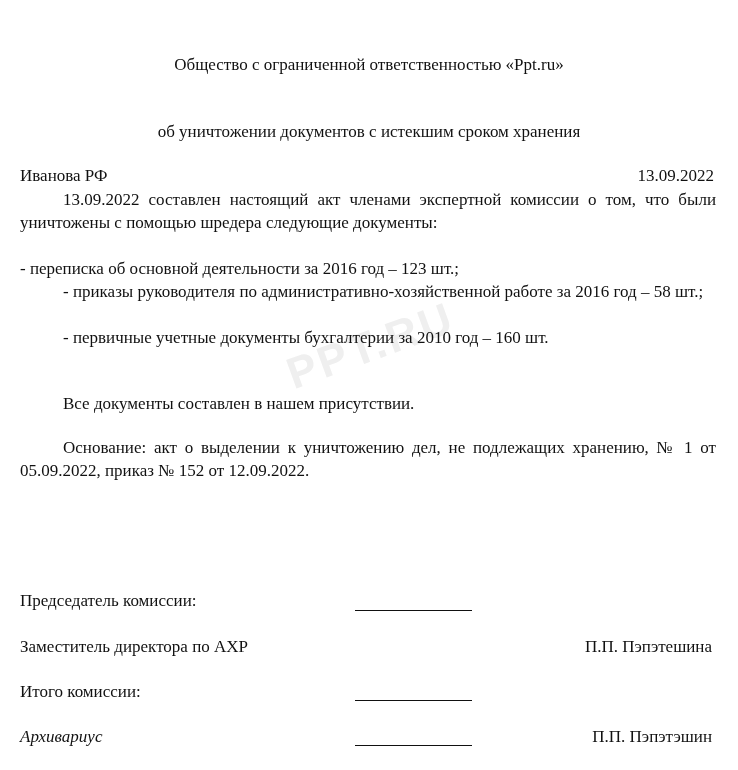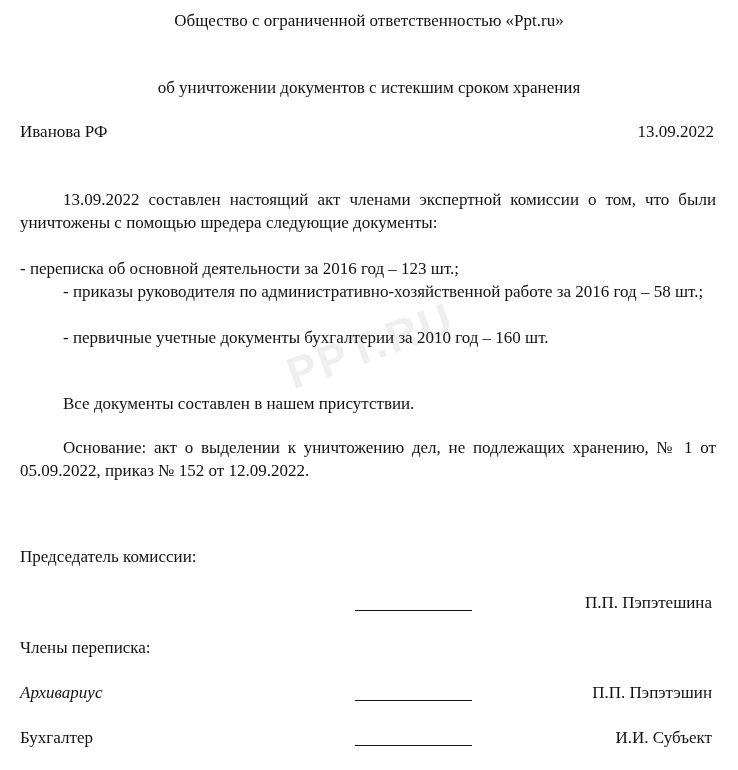--- a/index.html
+++ b/index.html
@@ -3,21 +3,21 @@
 <meta charset="utf-8">
 <style>
   html, body { margin: 0; padding: 0; background: #ffffff; }
   body {
     width: 738px; height: 770px; position: relative; overflow: hidden;
     font-family: "Liberation Serif", "DejaVu Serif", serif;
     color: #111111;
     font-size: 17px;
   }
   .page { position: absolute; left: 0; top: 0; width: 738px; height: 770px; }
-  .abs { position: absolute; white-space: nowrap; line-height: 22px; }
+  .abs { position: absolute; white-space: nowrap; line-height: 22px; margin-top: 44px; }
   .center { left: 0; width: 738px; text-align: center; }
   .block { position: absolute; left: 20px; width: 696px; line-height: 23px; white-space: normal; }
   .just { text-align: justify; text-align-last: left; }
   .indent { text-indent: 43px; }
   .sigline { position: absolute; left: 355px; width: 117px; height: 0; border-top: 1.3px solid #111; }
   .watermark {
     position: absolute; left: 280px; top: 352px;
     font-family: "Liberation Sans", "DejaVu Sans", sans-serif;
     font-weight: bold; font-size: 44px; letter-spacing: 3px;
     color: #efefef; transform: rotate(-20deg); transform-origin: left top;
@@ -42,24 +42,25 @@
   <div class="block" style="top:257px;">- переписка об основной деятельности за 2016 год – 123 шт.;</div>
   <div class="block just indent" style="top:280px;">- приказы руководителя по административно-хозяйственной работе за 2016 год – 58 шт.;</div>
   <div class="block indent" style="top:326px;">- первичные учетные документы бухгалтерии за 2010 год – 160 шт.</div>
 
   <div class="block indent" style="top:392px;">Все документы составлен в нашем присутствии.</div>
 
   <div class="block just indent" style="top:436px;">Основание: акт о выделении к уничтожению дел, не подлежащих хранению, № 1 от 05.09.2022, приказ № 152 от 12.09.2022.</div>
 
   <div class="abs" style="top:546px; left:20px;">Председатель комиссии:</div>
 
+  <div class="abs" style="top:592px; left:20px;">Заместитель директора по АХР</div>
   <div class="sigline" style="top:610px;"></div>
   <div class="abs" style="top:592px; right:26px;">П.П. Пэпэтешина</div>
 
-  <div class="abs" style="top:637px; left:20px;">Члены переписка:</div>
+  <div class="abs" style="top:637px; left:20px;">Итого комиссии:</div>
 
   <div class="abs" style="top:682px; left:20px;font-style:italic;">Архивариус</div>
   <div class="sigline" style="top:700px;"></div>
   <div class="abs" style="top:682px; right:26px;">П.П. Пэпэтэшин</div>
 
   <div class="abs" style="top:727px; left:20px;">Бухгалтер</div>
   <div class="sigline" style="top:745px;"></div>
   <div class="abs" style="top:727px; right:26px;">И.И. Субъект</div>
 
 </div>

